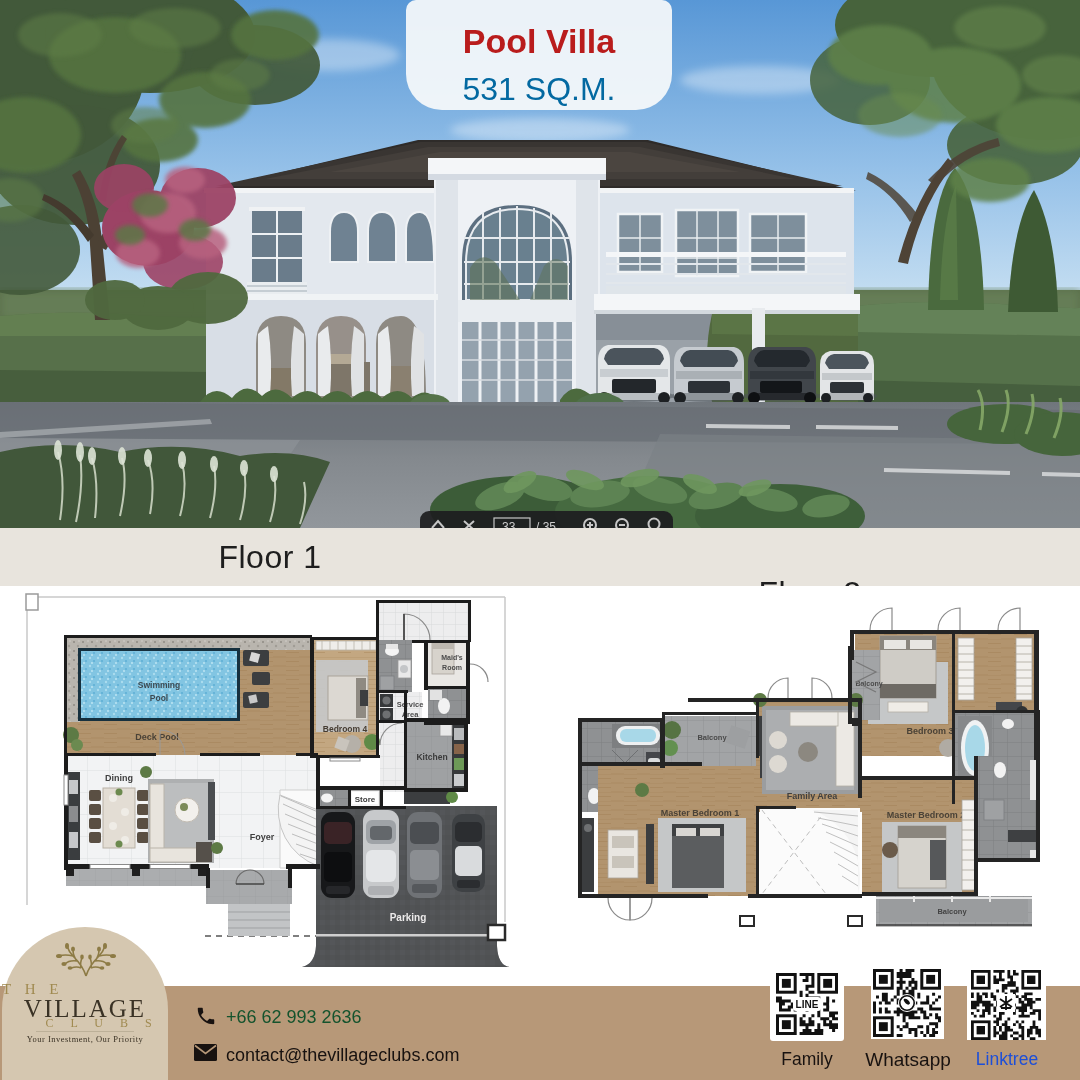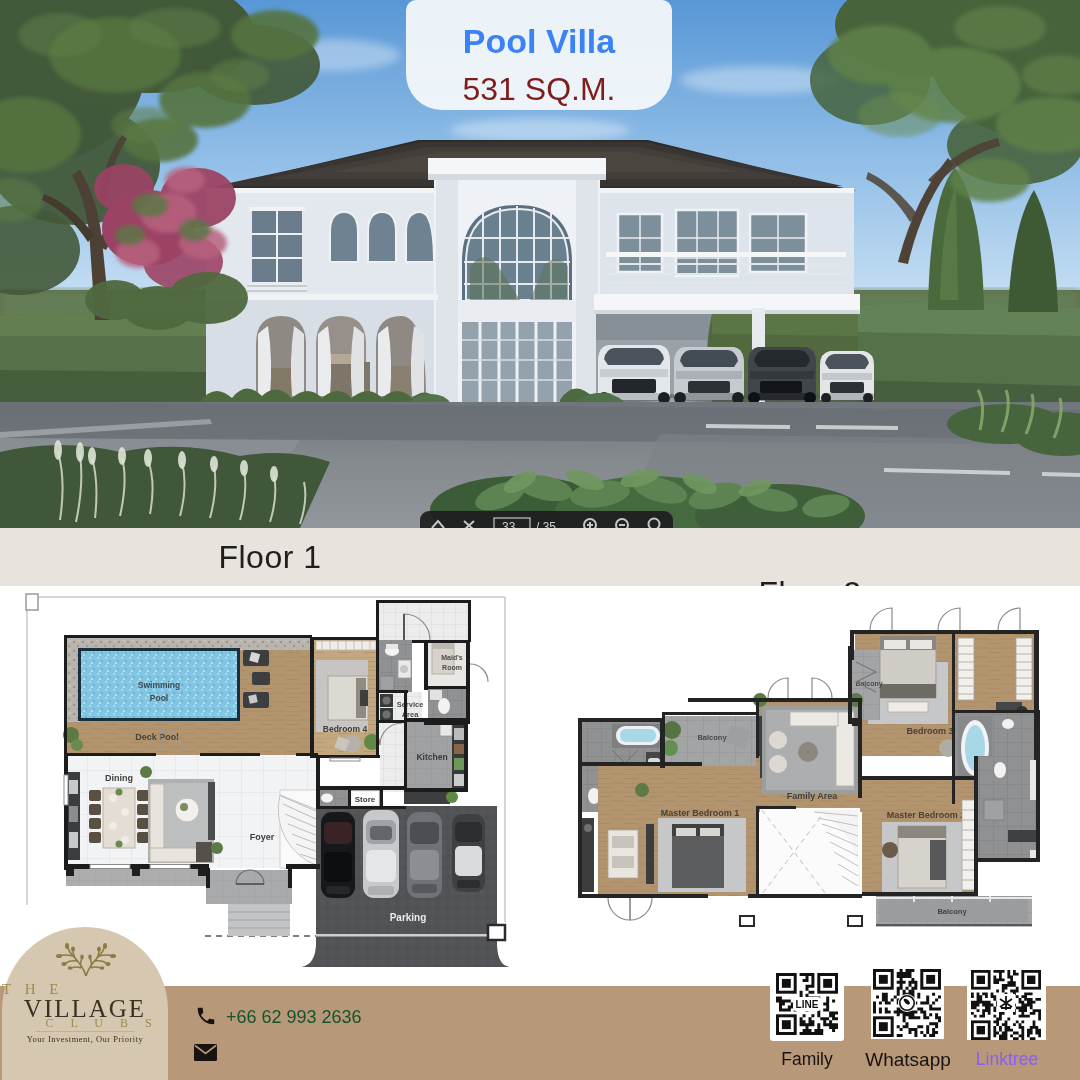--- a/index.html
+++ b/index.html
@@ -410,22 +410,22 @@
           <line x1="619" y1="525" x2="625" y2="525"></line>
     <circle cx="654" cy="524" r="5.5"></circle>
           <line x1="658" y1="528" x2="662" y2="532"></line>
   </g>
   <text x="502" y="531" font-size="12" fill="#cfcfcf" font-family="Liberation Sans,sans-serif">33</text>
   <text x="536" y="531" font-size="12" fill="#cfcfcf" font-family="Liberation Sans,sans-serif">/ 35</text>
 </svg>
 </div>
 
 <div class="abs" style="left:406px;top:0;width:266px;height:110px;background:rgba(247,250,251,0.92);border-radius:10px 10px 36px 36px;text-align:center;">
-  <div style="margin-top:22px;font-size:34px;font-weight:bold;color:#3b82f6;">Pool Villa</div>
-  <div style="margin-top:10px;font-size:32px;color:#7f1d1d;">531 SQ.M.</div>
+  <div style="margin-top:22px;font-size:34px;font-weight:bold;color:#b91c1c;">Pool Villa</div>
+  <div style="margin-top:10px;font-size:32px;color:#0369a1;">531 SQ.M.</div>
 </div>
 
 <div class="abs" style="left:0;top:528px;width:1080px;height:58px;background:#e8e4dd;"></div>
 
 <div class="abs" style="left:120px;top:539px;width:300px;text-align:center;font-size:32px;color:#1e1e1e;letter-spacing:0.5px;">Floor 1</div>
 
 <div class="abs" style="left:660px;top:539px;width:300px;text-align:center;font-size:32px;color:#1e1e1e;letter-spacing:0.5px;margin-top:36px;">Floor 2</div>
 
 <div class="abs" style="left:0;top:586px;width:1080px;height:400px;background:#ffffff;">
 <svg width="1080" height="400" viewBox="0 586 1080 400" xmlns="http://www.w3.org/2000/svg" font-family="Liberation Sans,sans-serif">
@@ -1079,20 +1079,21 @@
   <path d="M6.62 10.79c1.44 2.83 3.76 5.14 6.59 6.59l2.2-2.21c.27-.27.67-.36 1.02-.24 1.12.37 2.33.57 3.57.57.55 0 1 .45 1 1V20c0 .55-.45 1-1 1-9.39 0-17-7.61-17-17 0-.55.45-1 1-1h3.5c.55 0 1 .45 1 1 0 1.25.2 2.45.57 3.57.11.35.03.74-.25 1.02l-2.2 2.2z" fill="#181210"></path>
 </svg>
 
 <div class="abs" style="left:226px;top:1007px;color:#14532d;font-size:18px;">+66 62 993 2636</div>
 
 <svg class="abs" style="left:194px;top:1044px;" width="23" height="17" viewBox="0 0 23 17">
   <rect x="0" y="0" width="23" height="17" rx="1.5" fill="#181210"></rect>
   <path d="M1,1.5 L11.5,9.5 L22,1.5" fill="none" stroke="#b79878" stroke-width="1.6"></path>
 </svg>
 
+<div class="abs" style="left:226px;top:1045px;color:#181210;font-size:18px;">contact@thevillageclubs.com</div>
 
 <svg class="abs" style="left:770px;top:967px;" width="74" height="74" viewBox="0 0 74 74">
   <rect width="74" height="74" rx="3" fill="#fff"></rect>
   <path d="M29.6 6.0h14.8v3.0h-14.8zM35.5 9.0h3.0v3.0h-3.0zM41.4 9.0h3.0v3.0h-3.0zM32.6 11.9h5.9v3.0h-5.9zM41.4 11.9h3.0v3.0h-3.0zM41.4 14.9h3.0v3.0h-3.0zM35.5 17.8h8.9v3.0h-8.9zM35.5 20.8h3.0v3.0h-3.0zM29.6 23.7h3.0v3.0h-3.0zM38.5 23.7h5.9v3.0h-5.9zM29.6 26.7h3.0v3.0h-3.0zM35.5 26.7h3.0v3.0h-3.0zM6.0 29.6h5.9v3.0h-5.9zM29.6 29.6h3.0v3.0h-3.0zM35.5 29.6h14.8v3.0h-14.8zM56.2 29.6h3.0v3.0h-3.0zM6.0 32.6h14.8v3.0h-14.8zM38.5 32.6h3.0v3.0h-3.0zM56.2 32.6h3.0v3.0h-3.0zM62.1 32.6h3.0v3.0h-3.0zM9.0 35.5h5.9v3.0h-5.9zM20.8 35.5h8.9v3.0h-8.9zM35.5 35.5h3.0v3.0h-3.0zM47.3 35.5h3.0v3.0h-3.0zM53.2 35.5h5.9v3.0h-5.9zM9.0 38.5h3.0v3.0h-3.0zM17.8 38.5h11.8v3.0h-11.8zM32.6 38.5h8.9v3.0h-8.9zM44.4 38.5h3.0v3.0h-3.0zM56.2 38.5h3.0v3.0h-3.0zM9.0 41.4h11.8v3.0h-11.8zM23.7 41.4h3.0v3.0h-3.0zM35.5 41.4h3.0v3.0h-3.0zM47.3 41.4h3.0v3.0h-3.0zM53.2 41.4h5.9v3.0h-5.9zM47.3 44.4h3.0v3.0h-3.0zM59.1 44.4h8.9v3.0h-8.9zM32.6 47.3h3.0v3.0h-3.0zM41.4 47.3h3.0v3.0h-3.0zM47.3 47.3h3.0v3.0h-3.0zM59.1 47.3h5.9v3.0h-5.9zM29.6 50.3h3.0v3.0h-3.0zM38.5 50.3h3.0v3.0h-3.0zM50.3 50.3h8.9v3.0h-8.9zM62.1 50.3h5.9v3.0h-5.9zM29.6 53.2h5.9v3.0h-5.9zM38.5 53.2h5.9v3.0h-5.9zM53.2 53.2h3.0v3.0h-3.0zM59.1 53.2h3.0v3.0h-3.0zM29.6 56.2h14.8v3.0h-14.8zM47.3 56.2h3.0v3.0h-3.0zM53.2 56.2h14.8v3.0h-14.8zM35.5 59.1h3.0v3.0h-3.0zM47.3 59.1h3.0v3.0h-3.0zM59.1 59.1h8.9v3.0h-8.9zM32.6 62.1h8.9v3.0h-8.9zM44.4 62.1h8.9v3.0h-8.9zM62.1 62.1h3.0v3.0h-3.0zM29.6 65.0h23.6v3.0h-23.6z" fill="#111"></path>
   <rect x="7.5" y="7.5" width="17.7" height="17.7" fill="none" stroke="#111" stroke-width="3.0"></rect>
       <rect x="11.9" y="11.9" width="8.9" height="8.9" fill="#111"></rect>
       <rect x="48.8" y="7.5" width="17.7" height="17.7" fill="none" stroke="#111" stroke-width="3.0"></rect>
       <rect x="53.2" y="11.9" width="8.9" height="8.9" fill="#111"></rect>
       <rect x="7.5" y="48.8" width="17.7" height="17.7" fill="none" stroke="#111" stroke-width="3.0"></rect>
       <rect x="11.9" y="53.2" width="8.9" height="8.9" fill="#111"></rect>
@@ -1124,15 +1125,15 @@
       <rect x="5.4" y="55.8" width="16.8" height="16.8" fill="none" stroke="#111" stroke-width="2.8"></rect>
       <rect x="9.6" y="60.0" width="8.4" height="8.4" fill="#111"></rect>
   <rect x="30" y="28" width="18" height="18" fill="#fff"></rect>
   <path d="M39 30v14 M33 33l12 8 M45 33l-12 8 M34 42h10" stroke="#111" stroke-width="1.8" fill="none"></path>
 </svg>
 
 <div class="abs" style="left:770px;top:1049px;width:74px;text-align:center;font-size:17.5px;color:#181210;">Family</div>
 
 <div class="abs" style="left:863px;top:1049px;width:90px;text-align:center;font-size:19px;color:#181210;">Whatsapp</div>
 
-<div class="abs" style="left:962px;top:1049px;width:90px;text-align:center;font-size:17.5px;color:#8b5cf6;">Linktree</div>
+<div class="abs" style="left:962px;top:1049px;width:90px;text-align:center;font-size:17.5px;color:#1d4ed8;">Linktree</div>
 
 </div>
 
 </body></html>

